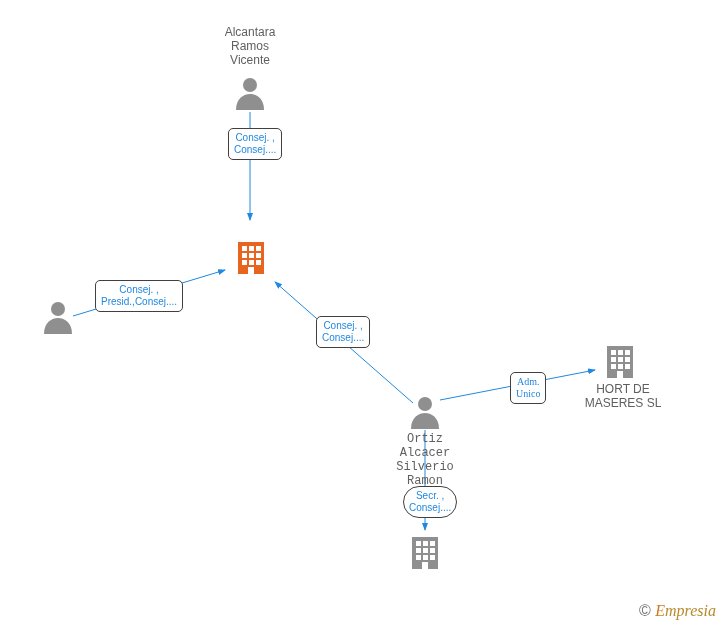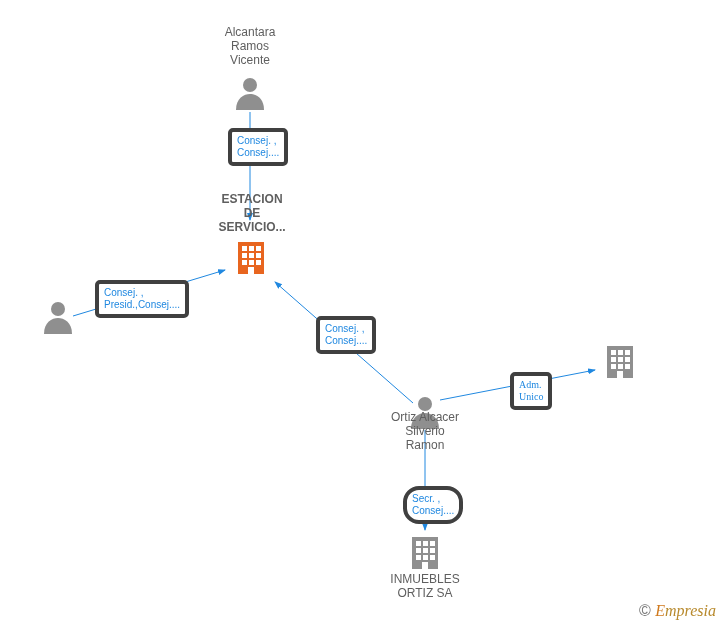--- a/index.html
+++ b/index.html
@@ -1,18 +1,18 @@
 <!DOCTYPE html>
 <html><head>
 <meta charset="utf-8">
 <style>
   html, body { margin:0; padding:0; width:728px; height:630px; background:#fff; font-family:Arial, Helvetica, sans-serif; }
   .canvas { position:relative; width:728px; height:630px; }
   .node-label { position:absolute; font-size:12px; color:#5f5f5f; text-align:center; line-height:14px; }
-  .role-box { position:absolute; border:4px solid #404040; border-radius:5px; background:#fff; color:#2088e0; font-size:10px; text-align:left; padding:3px 5px; line-height:12px; white-space:pre; }
+  .role-box { position:absolute; border:1px solid #404040; border-radius:5px; background:#fff; color:#2088e0; font-size:10px; text-align:center; padding:3px 5px; line-height:12px; white-space:pre; }
   .copyright { position:absolute; right:12px; bottom:10px; font-size:16px; color:#777; }
   .copyright .brand { font-family:Georgia, 'Times New Roman', serif; font-style:italic; color:#b88a2d; }
   .copyright .brand .cap { color:#d07a1e; }
   svg { position:absolute; left:0; top:0; }
 </style>
 </head>
 <body>
 
 <div class="canvas">
 
@@ -42,23 +42,22 @@
 
   <svg width="32" height="34" style="position:absolute; left:42px; top:300px;">
     <circle cx="16" cy="9" r="7" fill="#8f8f8f"></circle>
     <path d="M2,34 C2,22 10,18 16,18 C22,18 30,22 30,34 Z" fill="#8f8f8f"></path>
   </svg>
 
   <svg width="32" height="34" style="position:absolute; left:409px; top:395px;">
     <circle cx="16" cy="9" r="7" fill="#8f8f8f"></circle>
     <path d="M2,34 C2,22 10,18 16,18 C22,18 30,22 30,34 Z" fill="#8f8f8f"></path>
   </svg>
-  <div class="node-label" style="left:385px; top:410px; width:80px;">Ortiz Alcacer<br>Silverio<br>Ramon</div>
+  <div class="node-label" style="left:385px; top:432px; width:80px;font-family:Liberation Mono, monospace;">Ortiz Alcacer<br>Silverio<br>Ramon</div>
 
-  <div class="node-label" style="left:212px; top:192px; width:80px; font-weight:bold; color:#5f5f5f;">ESTACION<br>DE<br>SERVICIO...</div>
   <svg width="34" height="34" style="position:absolute; left:234px; top:240px;">
     <rect x="4" y="2" width="26" height="32" fill="#e8651f"></rect>
     <rect x="8" y="6" width="5" height="5" fill="#fff"></rect>
       <rect x="15" y="6" width="5" height="5" fill="#fff"></rect>
       <rect x="22" y="6" width="5" height="5" fill="#fff"></rect>
     <rect x="8" y="13" width="5" height="5" fill="#fff"></rect>
       <rect x="15" y="13" width="5" height="5" fill="#fff"></rect>
       <rect x="22" y="13" width="5" height="5" fill="#fff"></rect>
     <rect x="8" y="20" width="5" height="5" fill="#fff"></rect>
       <rect x="15" y="20" width="5" height="5" fill="#fff"></rect>
@@ -72,35 +71,35 @@
       <rect x="15" y="6" width="5" height="5" fill="#fff"></rect>
       <rect x="22" y="6" width="5" height="5" fill="#fff"></rect>
     <rect x="8" y="13" width="5" height="5" fill="#fff"></rect>
       <rect x="15" y="13" width="5" height="5" fill="#fff"></rect>
       <rect x="22" y="13" width="5" height="5" fill="#fff"></rect>
     <rect x="8" y="20" width="5" height="5" fill="#fff"></rect>
       <rect x="15" y="20" width="5" height="5" fill="#fff"></rect>
       <rect x="22" y="20" width="5" height="5" fill="#fff"></rect>
     <rect x="14" y="27" width="6" height="7" fill="#fff"></rect>
   </svg>
+  <div class="node-label" style="left:578px; top:382px; width:90px;">HORT DE<br>MASERES SL</div>
 
   <svg width="34" height="34" style="position:absolute; left:408px; top:535px;">
     <rect x="4" y="2" width="26" height="32" fill="#8f8f8f"></rect>
     <rect x="8" y="6" width="5" height="5" fill="#fff"></rect>
       <rect x="15" y="6" width="5" height="5" fill="#fff"></rect>
       <rect x="22" y="6" width="5" height="5" fill="#fff"></rect>
     <rect x="8" y="13" width="5" height="5" fill="#fff"></rect>
       <rect x="15" y="13" width="5" height="5" fill="#fff"></rect>
       <rect x="22" y="13" width="5" height="5" fill="#fff"></rect>
     <rect x="8" y="20" width="5" height="5" fill="#fff"></rect>
       <rect x="15" y="20" width="5" height="5" fill="#fff"></rect>
       <rect x="22" y="20" width="5" height="5" fill="#fff"></rect>
     <rect x="14" y="27" width="6" height="7" fill="#fff"></rect>
   </svg>
-  <div class="node-label" style="left:385px; top:572px; width:80px;">INMUEBLES<br>ORTIZ SA</div>
 
   <div class="role-box" style="left:228px; top:128px;">Consej. ,<br>Consej....</div>
   <div class="role-box" style="left:95px; top:280px;">Consej. ,<br>Presid.,Consej....</div>
   <div class="role-box" style="left:316px; top:316px;">Consej. ,<br>Consej....</div>
   <div class="role-box" style="left:510px; top:372px;font-family:Liberation Serif, serif;">Adm.<br>Unico</div>
   <div class="role-box" style="left:403px; top:486px;border-radius:16px;">Secr. ,<br>Consej....</div>
 
   <div class="copyright">
     <span>©</span>
     <span class="brand"><span class="cap">E</span><span>mpresia</span></span>

